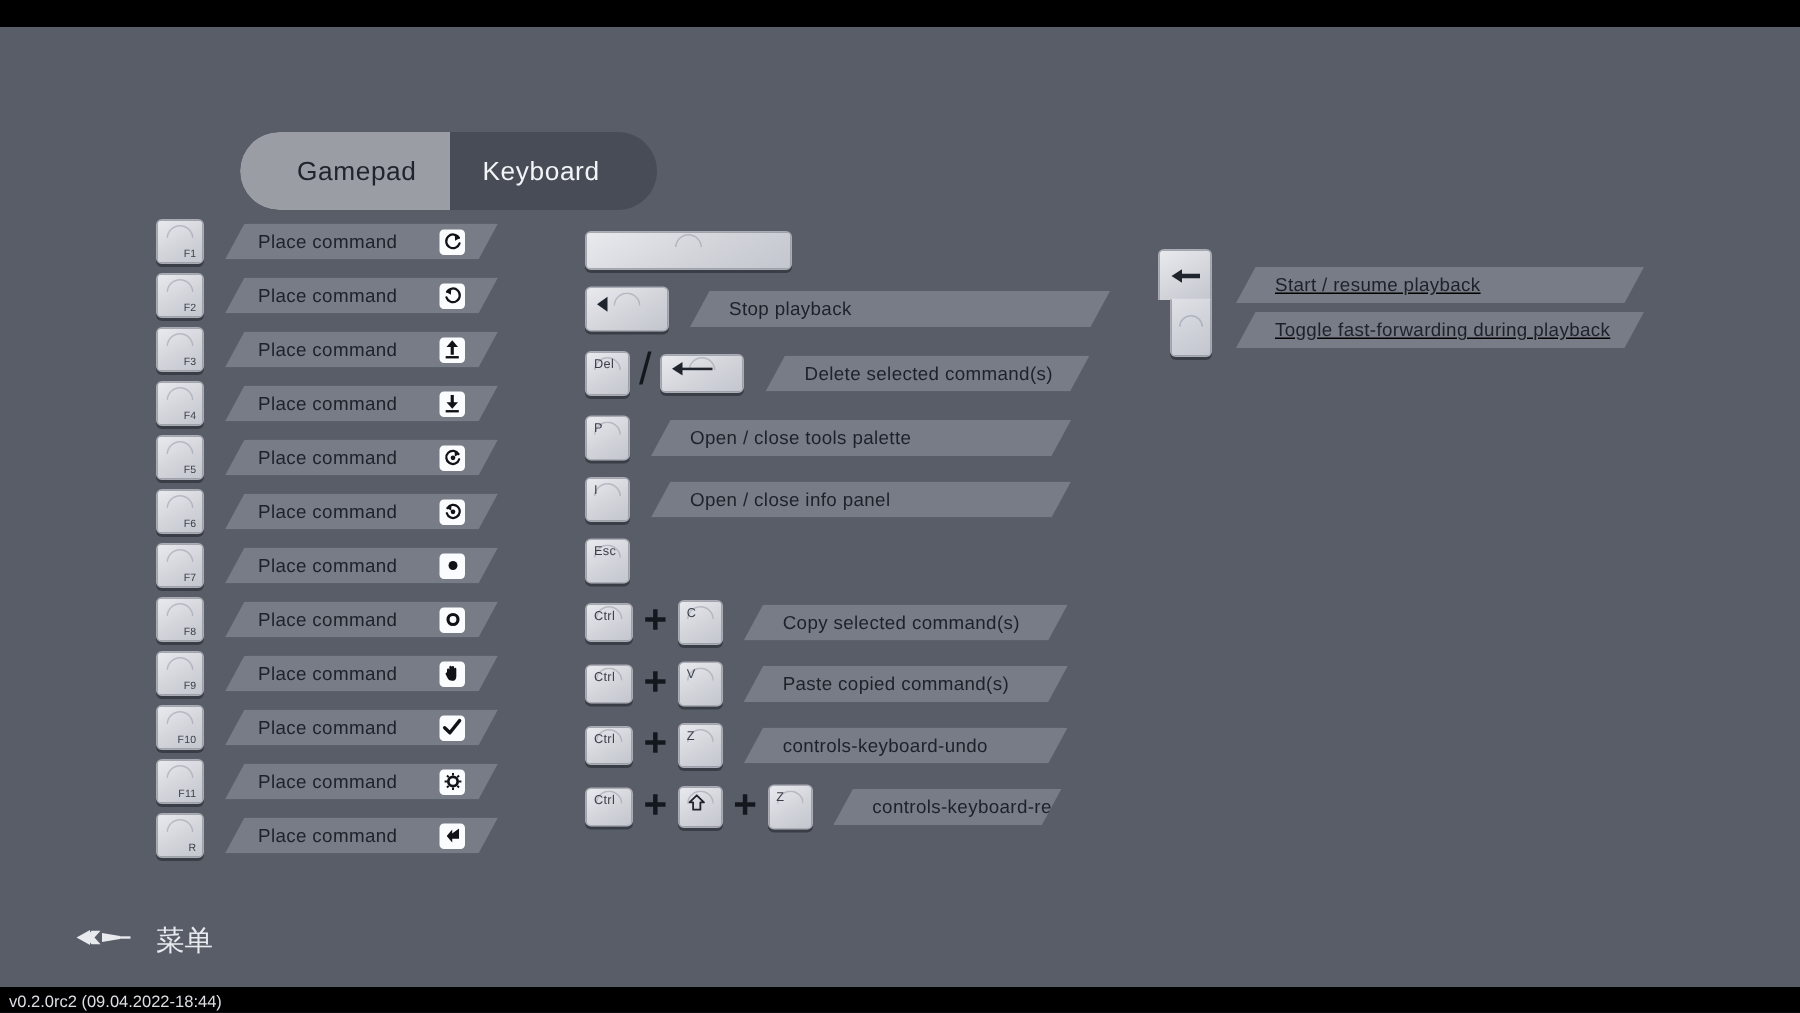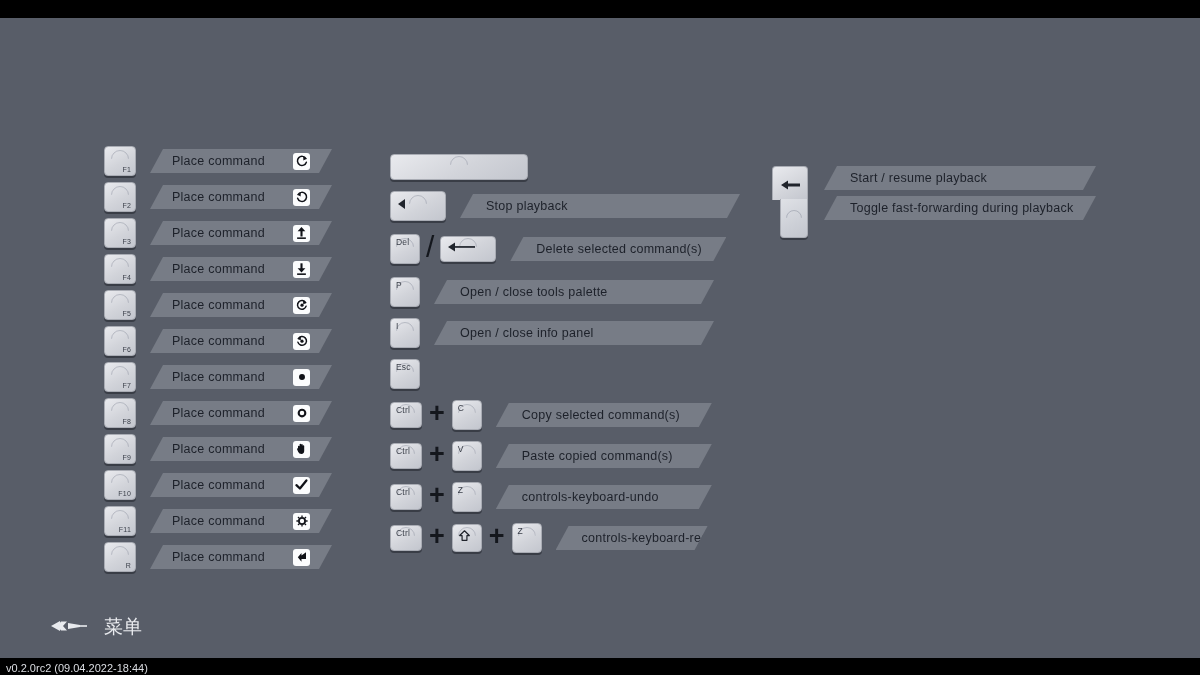--- a/index.html
+++ b/index.html
@@ -98,21 +98,21 @@
   .plus {
     font-size: 27px; font-weight: bold; color: #14171d;
     margin: 0 7px; line-height: 1; padding-bottom: 3px;
   }
   .slash {
     font-size: 30px; color: #14171d; margin: 0 6px;
     line-height: 1; padding-bottom: 4px; font-weight: 300;
   }
 
   
-  #right-col { position: absolute; left: 772px; top: 148px; display: flex; align-items: flex-start; }
+  #right-col { position: absolute; left: 772px; top: 148px; display: flex; align-items: flex-end; text-decoration: underline; }
   #enter-key {
     position: relative; width: 36px; height: 72px;
     flex: none;
   }
   #enter-key .ek-top {
     position: absolute; right: 0; top: 0; width: 36px; height: 34px;
     background: linear-gradient(150deg,#e9eaee 0%, #d2d4da 60%, #c3c6ce 100%);
     border: 1px solid #a9acb4; border-bottom: none;
     border-radius: 4px 4px 0 0;
   }
@@ -152,20 +152,28 @@
 </head>
 <body>
 
 <div id="screen">
 
   <div class="letterbox top"></div>
   <div class="letterbox bottom"></div>
 
   <div id="stage">
 
+    <div id="mode-toggle">
+      <div class="mode-seg inactive">
+        <span>Gamepad</span>
+      </div>
+      <div class="mode-seg active">
+        <span>Keyboard</span>
+      </div>
+    </div>
 
     <div id="left-col">
         <div class="row-left">
           <div class="keycap">
             <div class="kc-arc"></div>
             <span class="kc-label">F1</span>
           </div>
           <div class="descbar">
             <span>Place command</span>
             <span class="cmd-icon">

